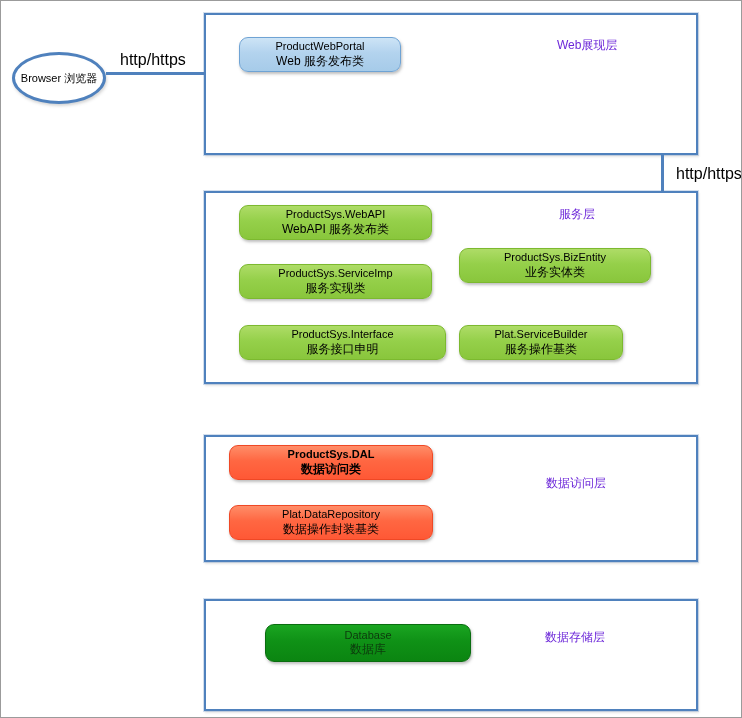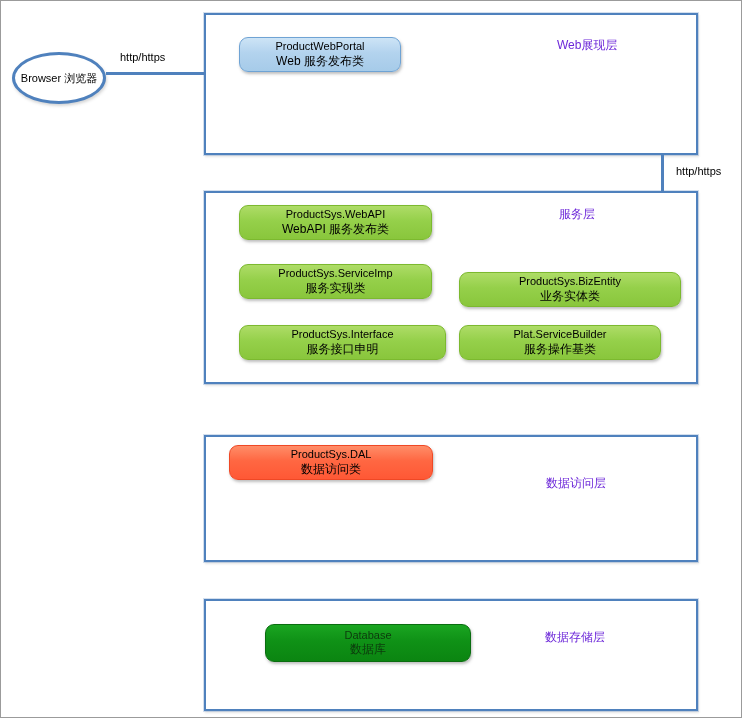--- a/index.html
+++ b/index.html
@@ -82,21 +82,21 @@
     white-space: nowrap;
     box-shadow: 1px 2px 3px rgba(120,120,120,0.3);
   }
   
   .conn {
     position: absolute;
     background: #4f81bd;
   }
   .conn-label {
     position: absolute;
-    font-size: 11px;
+    font-size: 16px;
     color: #000000;
     white-space: nowrap;
     text-align: center;
   }
 </style>
 </head>
 <body>
 
 <div class="canvas">
 
@@ -122,39 +122,43 @@
   <div class="layer-label" style="left:558px; top:205px;">服务层</div>
 
   <div class="node node-green" style="left:238px; top:204px; width:193px;">
     <div class="node-title">ProductSys.WebAPI</div>
     <div class="node-subtitle">WebAPI 服务发布类</div>
   </div>
   <div class="node node-green" style="left:238px; top:263px; width:193px;">
     <div class="node-title">ProductSys.ServiceImp</div>
     <div class="node-subtitle">服务实现类</div>
   </div>
-  <div class="node node-green" style="left:458px; top:271px; width:222px;">
+  <div class="node node-green" style="left:458px; top:247px; width:192px;">
     <div class="node-title">ProductSys.BizEntity</div>
     <div class="node-subtitle">业务实体类</div>
   </div>
   <div class="node node-green" style="left:238px; top:324px; width:207px;">
     <div class="node-title">ProductSys.Interface</div>
     <div class="node-subtitle">服务接口申明</div>
   </div>
-  <div class="node node-green" style="left:458px; top:324px; width:202px;">
+  <div class="node node-green" style="left:458px; top:324px; width:164px;">
     <div class="node-title">Plat.ServiceBuilder</div>
     <div class="node-subtitle">服务操作基类</div>
   </div>
 
   <div class="layer-box" style="left:203px; top:434px; width:494px; height:127px;"></div>
   <div class="layer-label" style="left:545px; top:474px;">数据访问层</div>
 
-  <div class="node node-red" style="left:228px; top:444px; width:204px;">
+  <div class="node node-red" style="left:228px; top:444px; width:204px;font-weight:bold;">
     <div class="node-title">ProductSys.DAL</div>
     <div class="node-subtitle">数据访问类</div>
+  </div>
+  <div class="node node-red" style="left:228px; top:504px; width:204px;">
+    <div class="node-title">Plat.DataRepository</div>
+    <div class="node-subtitle">数据操作封装基类</div>
   </div>
 
   <div class="layer-box" style="left:203px; top:598px; width:494px; height:112px;"></div>
   <div class="layer-label" style="left:544px; top:628px;">数据存储层</div>
 
   <div class="node node-darkgreen" style="left:228px; top:623px; width:206px; height:38px;">
     <div class="node-title">Database</div>
     <div class="node-subtitle">数据库</div>
   </div>
 

